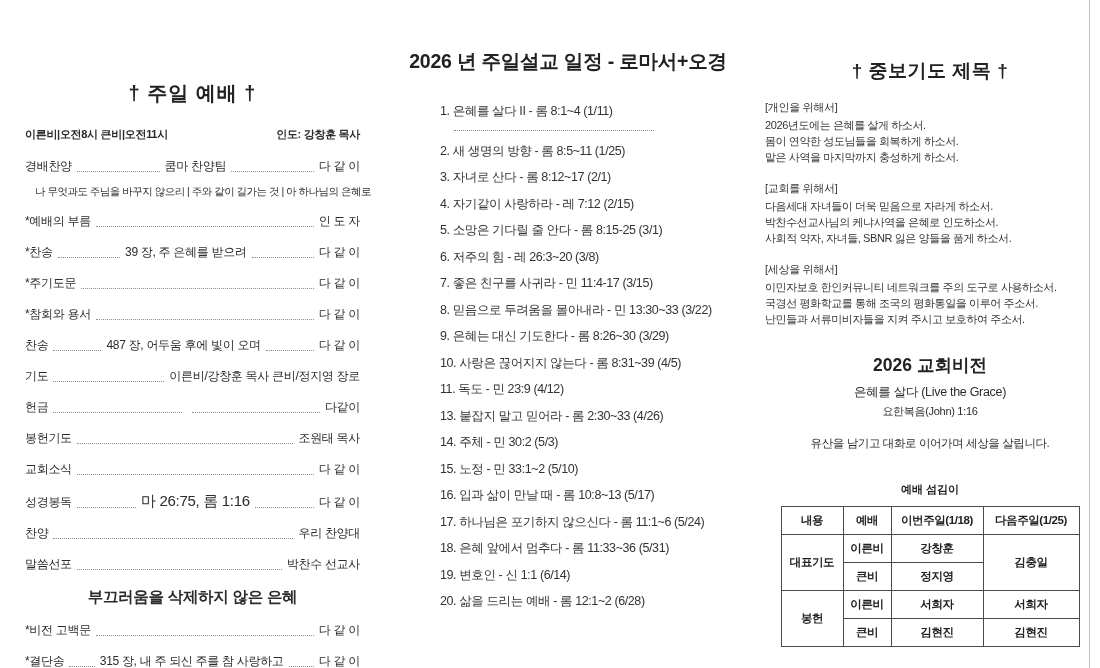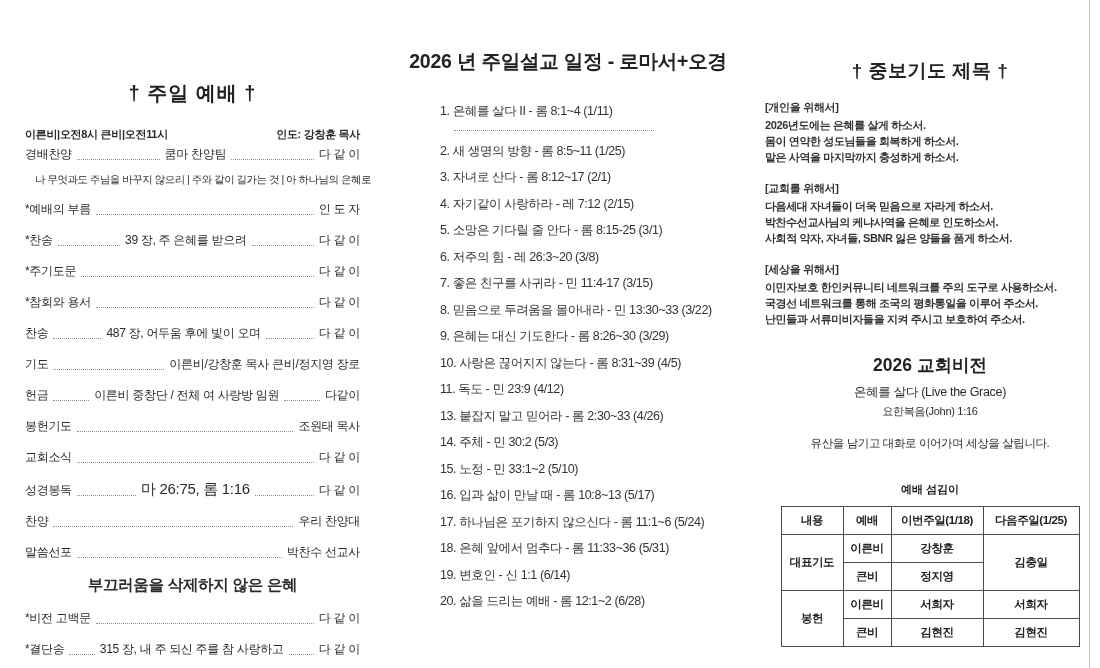--- a/index.html
+++ b/index.html
@@ -7,41 +7,41 @@
   body { font-family:"Liberation Sans","DejaVu Sans",sans-serif; color:#2b2b2b; }
   .page {
     position:relative; width:1100px; height:668px; background:#ffffff;
     overflow:hidden;
   }
   .scan-edge { position:absolute; top:0; left:1089px; width:1px; height:668px; background:#c4c4c4; }
 
   
   .col-left { position:absolute; left:25px; top:80px; width:335px; }
   .svc-title { text-align:center; font-size:20px; font-weight:700; letter-spacing:1px; margin-bottom:20px; color:#222; }
-  .svc-header { display:flex; justify-content:space-between; align-items:baseline; font-size:11px; font-weight:700; margin-bottom:4px; letter-spacing:-0.3px; }
+  .svc-header { display:flex; justify-content:space-between; align-items:baseline; font-size:11px; font-weight:700; margin-bottom:16px; letter-spacing:-0.3px; }
   .svc-row { display:flex; align-items:baseline; font-size:12px; margin-bottom:14px; letter-spacing:-0.3px; }
   .svc-row .dots { flex:1; border-bottom:1.5px dotted #8f8f8f; margin:0 5px; align-self:flex-end; transform:translateY(-3px); min-width:10px; }
   .svc-label { white-space:nowrap; }
   .svc-center { white-space:nowrap; }
   .svc-right { white-space:nowrap; }
   .svc-center.emph { font-size:15px; font-weight:400; }
   .svc-note { font-size:10.5px; letter-spacing:-0.5px; text-align:center; margin:-4px 0 14px 10px; white-space:nowrap; }
   .svc-subtitle { text-align:center; font-size:15.5px; font-weight:700; margin:4px 0 14px; letter-spacing:-0.3px; }
 
   
   .col-mid { position:absolute; left:398px; top:48px; width:340px; }
   .sermon-title { text-align:center; font-size:19.5px; font-weight:700; letter-spacing:-0.2px; margin-bottom:28px; color:#222; }
   .sermon-list { margin-left:42px; }
   .sermon-item { font-size:12.5px; letter-spacing:-0.4px; margin-bottom:9.5px; white-space:nowrap; color:#333; }
   .sermon-divider { width:200px; border-bottom:1.5px dotted #8f8f8f; margin:2px 0 12px 14px; }
 
   
   .col-right { position:absolute; left:765px; top:58px; width:330px; }
   .prayer-title { text-align:center; font-size:19px; font-weight:700; letter-spacing:0.5px; margin-bottom:16px; color:#222; }
-  .prayer-section { margin-bottom:15px;font-weight:bold; }
+  .prayer-section { margin-bottom:15px; }
   .prayer-header { font-size:11px; letter-spacing:-0.3px; margin-bottom:3px; color:#333; }
   .prayer-line { font-size:11px; letter-spacing:-0.4px; line-height:1.45; color:#333; white-space:nowrap; }
 
   .vision { text-align:center; margin-top:26px; }
   .vision-title { font-size:17.5px; font-weight:700; margin-bottom:7px; color:#222; }
   .vision-sub { font-size:12.5px; letter-spacing:-0.3px; margin-bottom:3px; }
   .vision-verse { font-size:11px; letter-spacing:-0.3px; margin-bottom:14px; }
   .vision-line { font-size:11.5px; letter-spacing:-0.4px; line-height:1.75; white-space:nowrap; }
 
   .servers { margin-top:28px; }
@@ -108,21 +108,20 @@
           <span class="svc-right">다 같 이</span>
         </div>
         <div class="svc-row">
           <span class="svc-label">기도</span>
           <span class="dots"></span>
           <span class="svc-right">이른비/강창훈 목사  큰비/정지영 장로</span>
         </div>
         <div class="svc-row">
           <span class="svc-label">헌금</span>
           <span class="dots"></span>
-          <span class="svc-center">이른비 중창단 / 전체 여 사랑방 임원</span>
           <span class="dots"></span>
           <span class="svc-right">다같이</span>
         </div>
         <div class="svc-row">
           <span class="svc-label">봉헌기도</span>
           <span class="dots"></span>
           <span class="svc-right">조원태 목사</span>
         </div>
         <div class="svc-row">
           <span class="svc-label">교회소식</span>
@@ -199,21 +198,21 @@
         </div>
         <div class="prayer-section">
           <div class="prayer-header">[교회를 위해서]</div>
           <div class="prayer-line">다음세대 자녀들이 더욱 믿음으로 자라게 하소서.</div>
           <div class="prayer-line">박찬수선교사님의 케냐사역을 은혜로 인도하소서.</div>
           <div class="prayer-line">사회적 약자, 자녀들, SBNR 잃은 양들을 품게 하소서.</div>
         </div>
         <div class="prayer-section">
           <div class="prayer-header">[세상을 위해서]</div>
           <div class="prayer-line">이민자보호 한인커뮤니티 네트워크를 주의 도구로 사용하소서.</div>
-          <div class="prayer-line">국경선 네트워크를 통해 조국의 평화통일을 이루어 주소서.</div>
+          <div class="prayer-line">국경선 평화학교를 통해 조국의 평화통일을 이루어 주소서.</div>
           <div class="prayer-line">난민들과 서류미비자들을 지켜 주시고 보호하여 주소서.</div>
         </div>
       </div>
 
     <div class="vision">
       <div class="vision-title">2026 교회비전</div>
       <div class="vision-sub">은혜를 살다 (Live the Grace)</div>
       <div class="vision-verse">요한복음(John) 1:16</div>
       <div class="vision-line">유산을 남기고 대화로 이어가며 세상을 살립니다.</div>
     </div>

